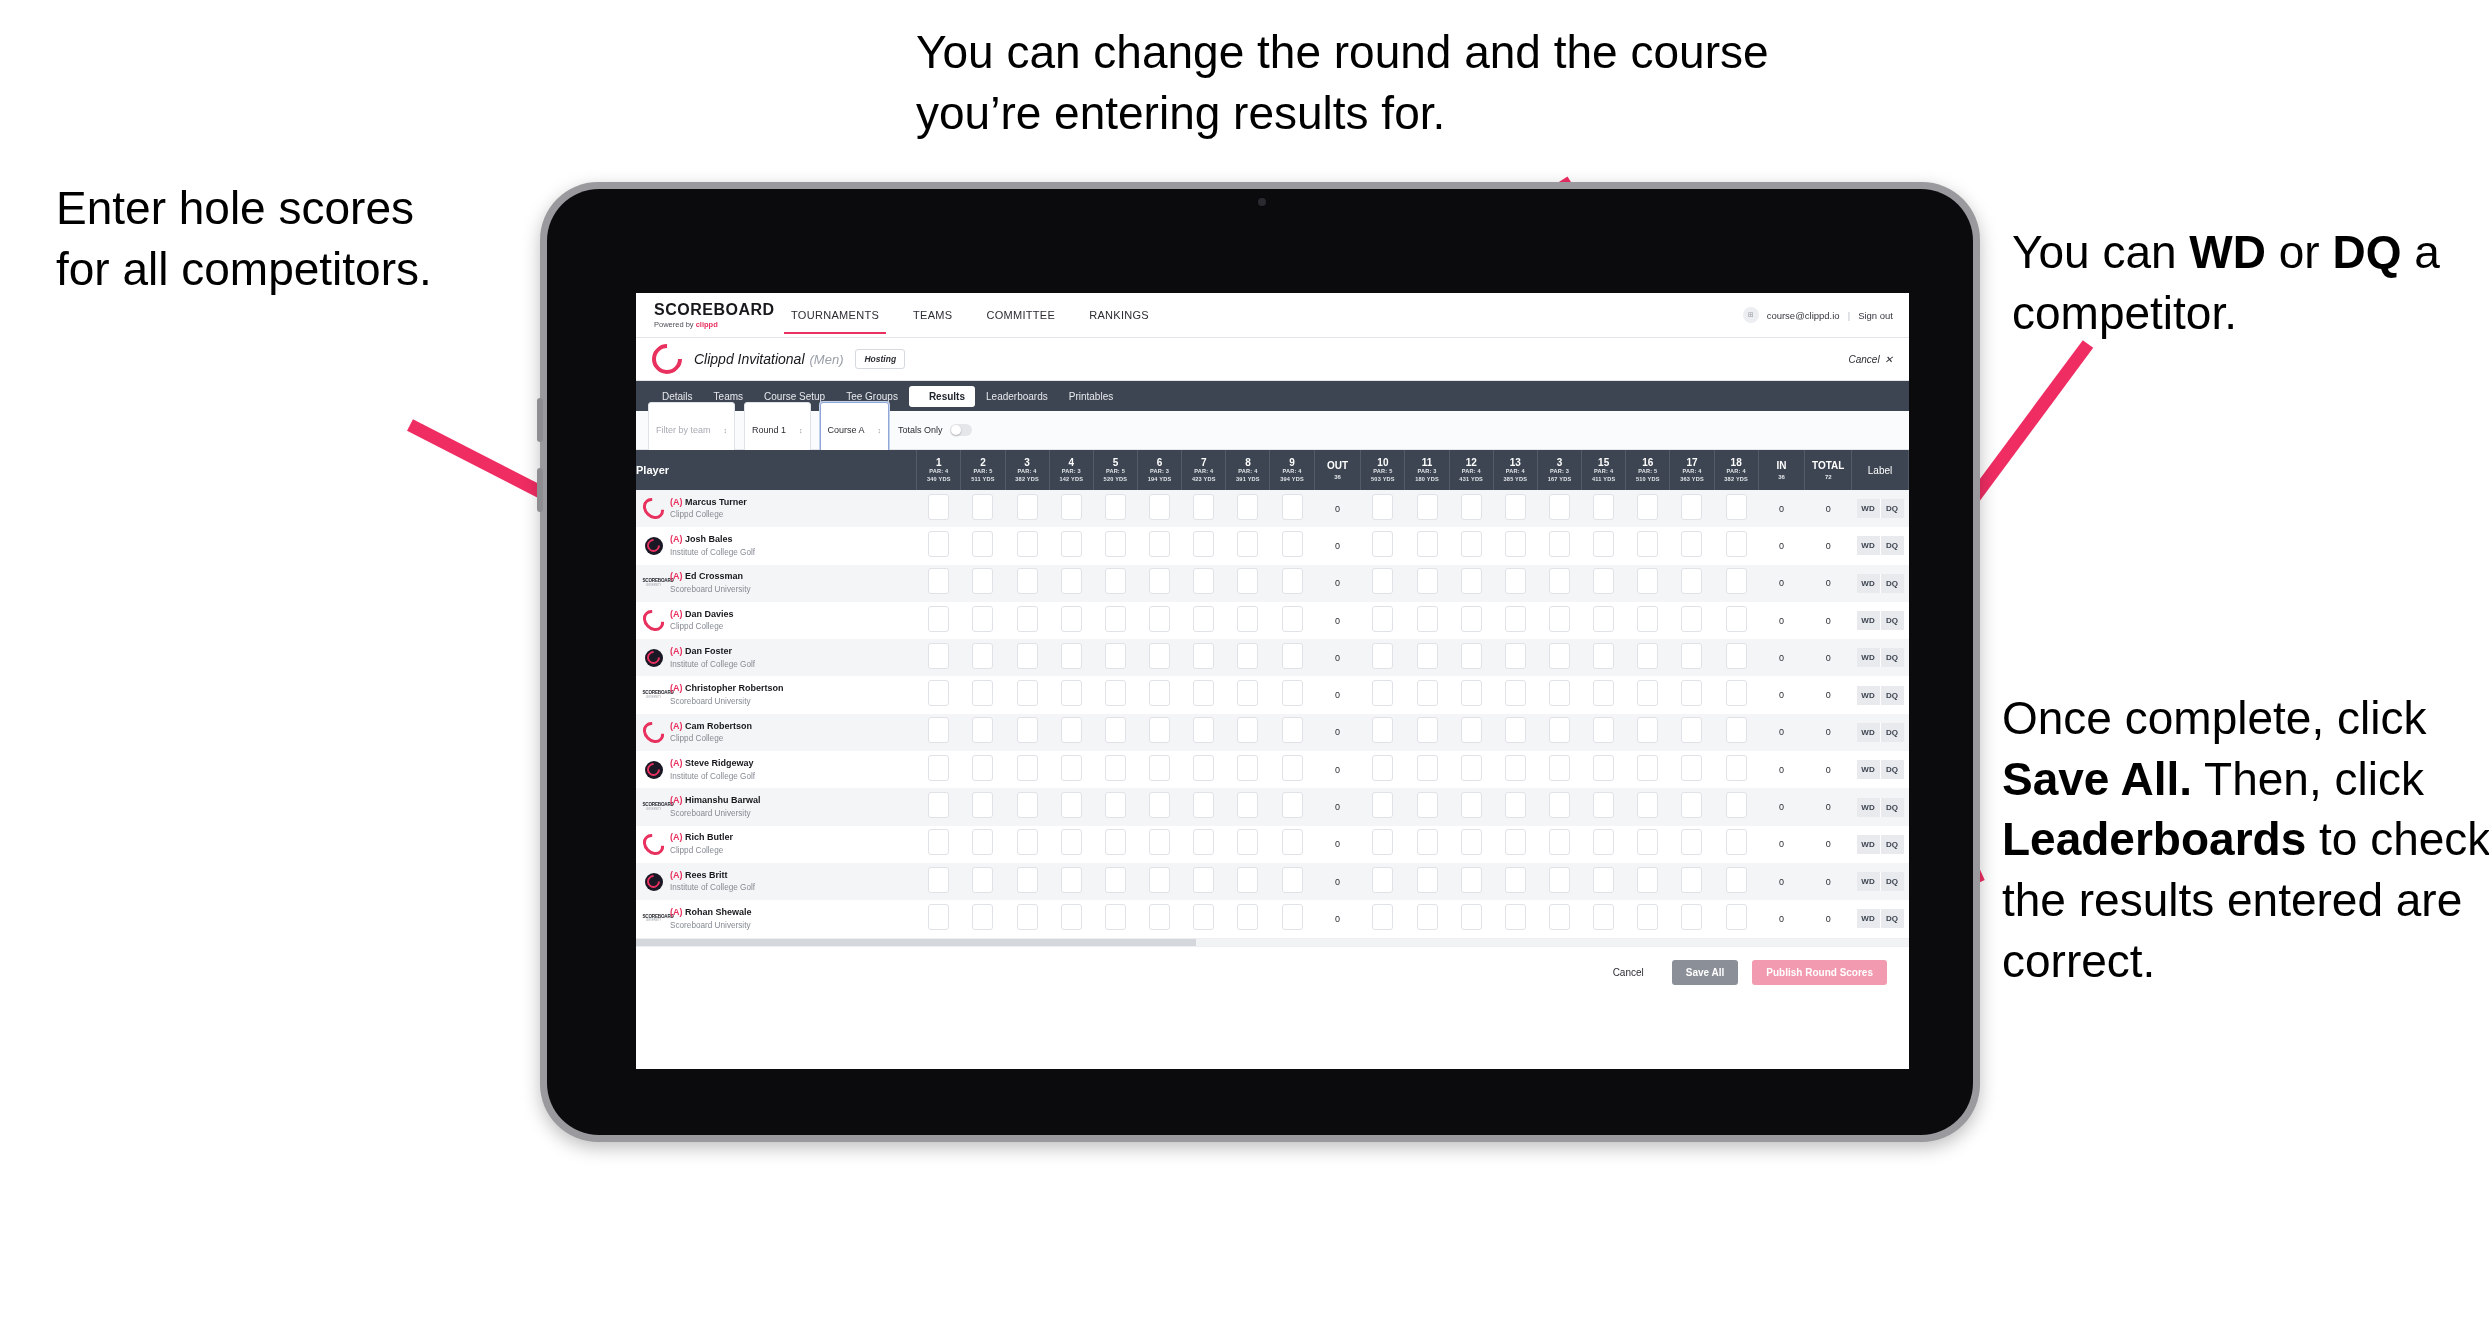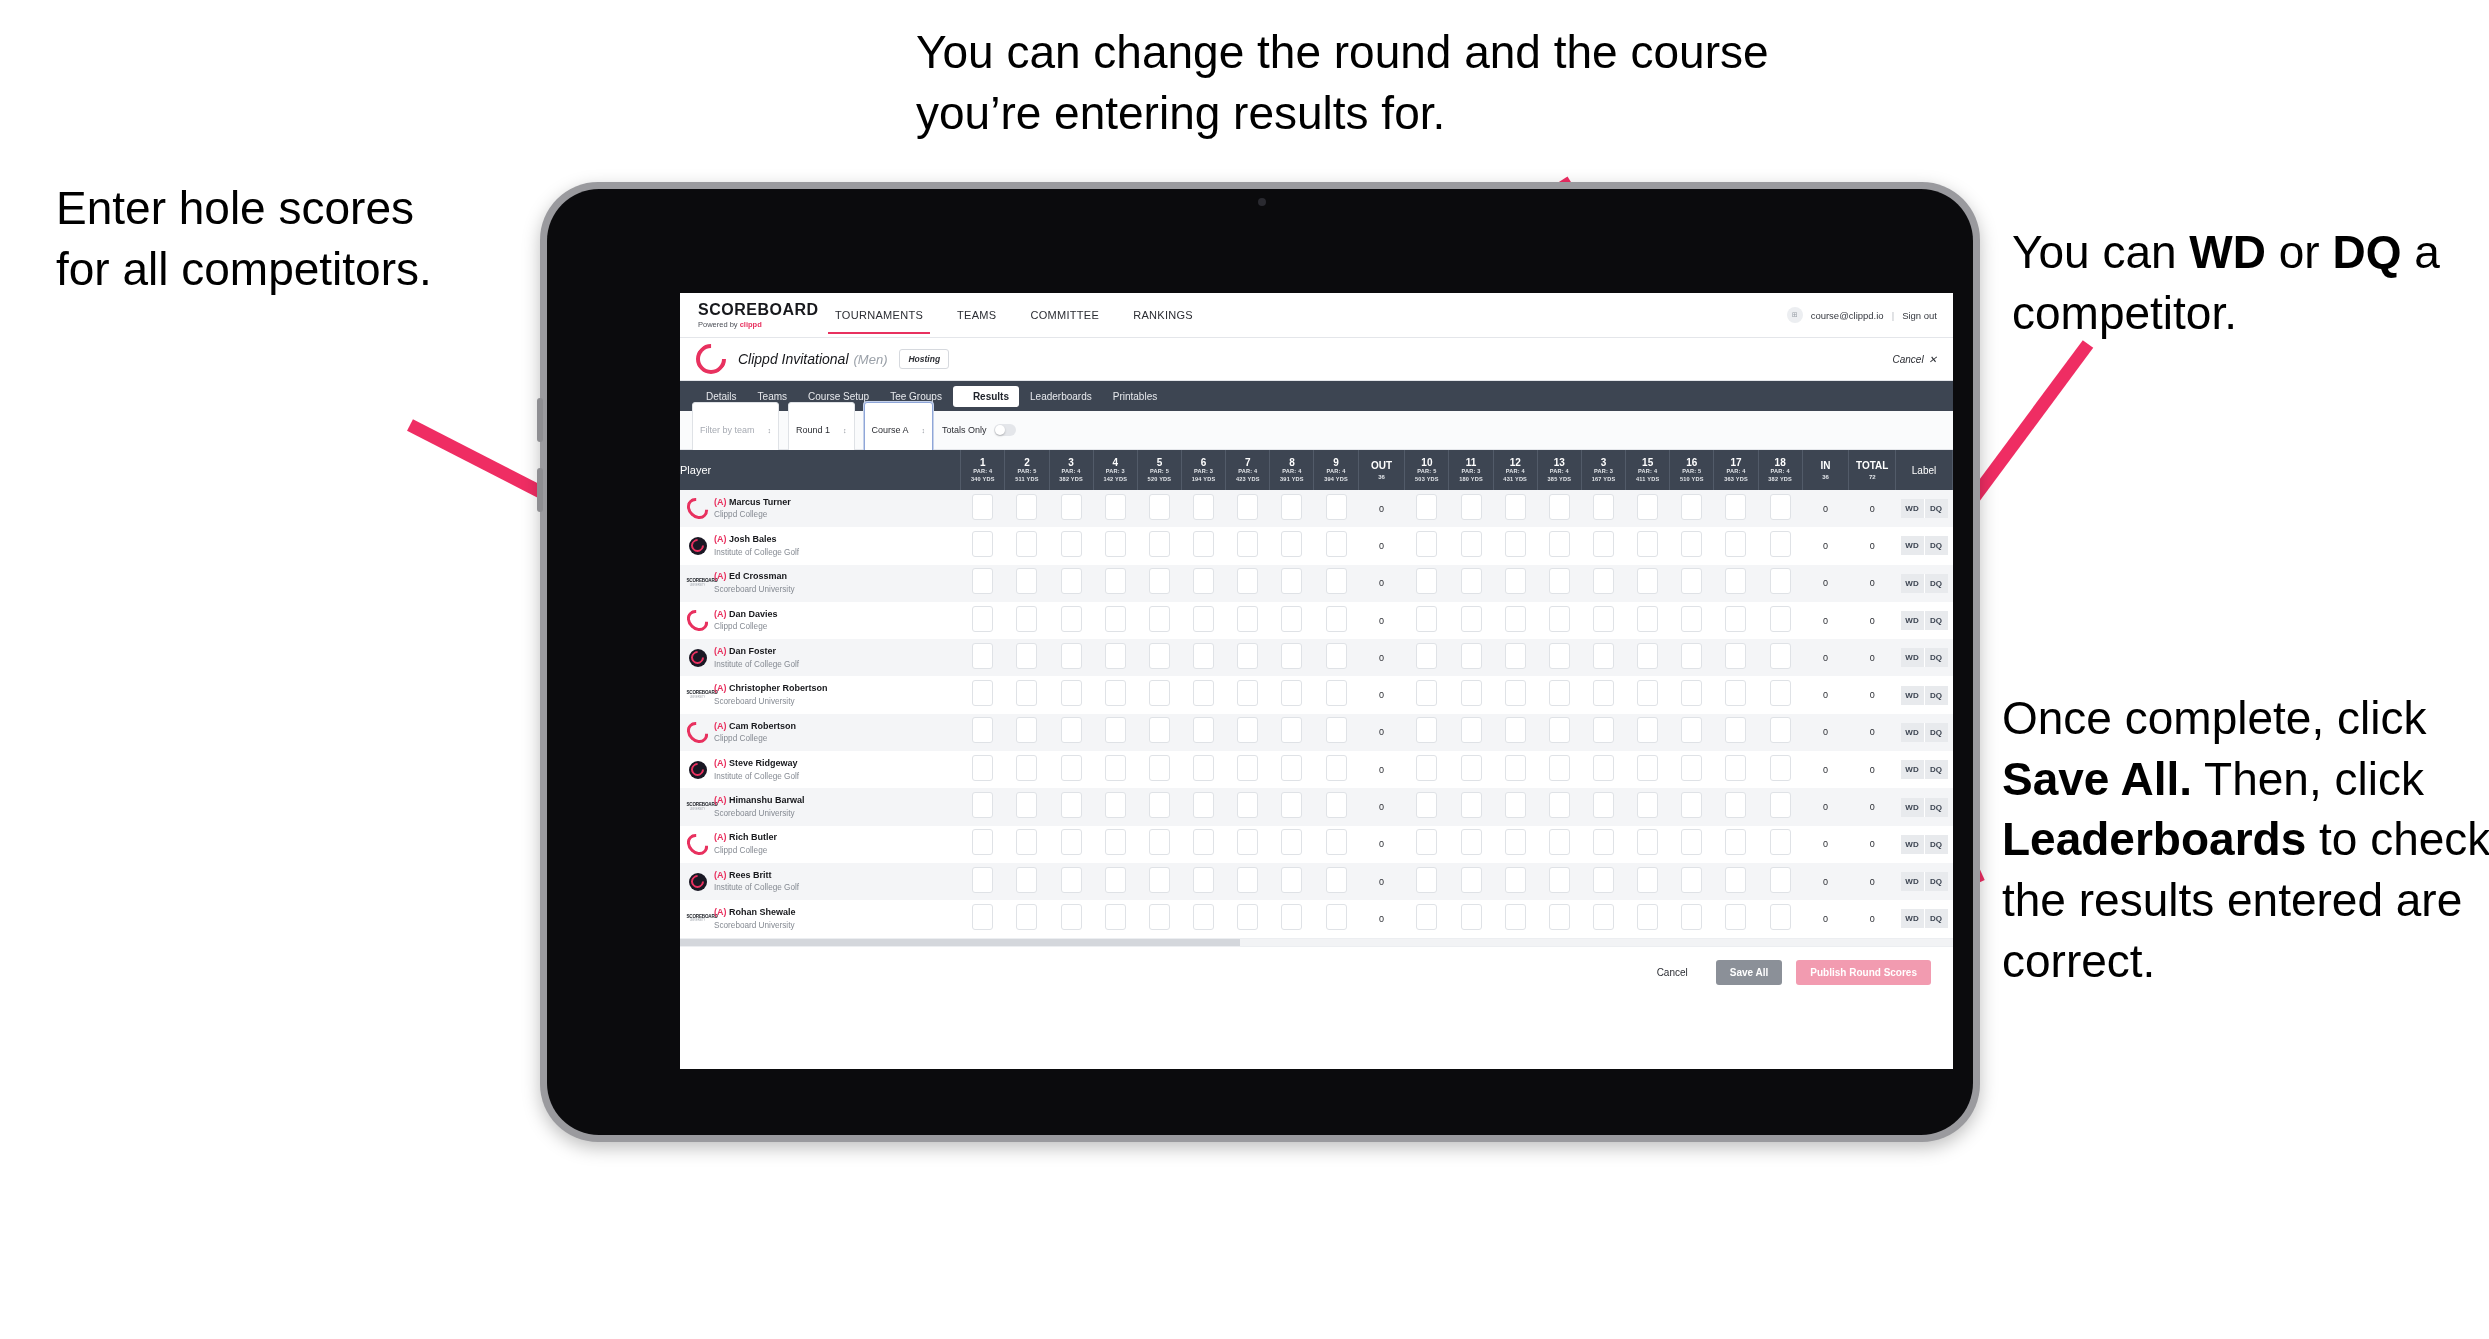--- a/index.html
+++ b/index.html
@@ -21,21 +21,21 @@
           background:#9a9a9e;border-radius:58px;
           box-shadow:0 6px 18px rgba(0,0,0,.25);}
   #tablet-inner{position:absolute;left:7px;top:7px;right:7px;bottom:7px;
           background:#0b0b0d;border-radius:52px;}
   .tbtn{position:absolute;background:#1b1b1f;border-radius:3px;}
   #tb1{left:-3px;top:216px;width:6px;height:44px;background:#8e8e92;}
   #tb2{left:-3px;top:286px;width:6px;height:44px;background:#8e8e92;}
   #cam{position:absolute;left:718px;top:16px;width:8px;height:8px;border-radius:50%;background:#2a2a30;}
 
   
-  #screen{position:absolute;left:680px;top:293px;width:1273px;height:776px;
+  #screen{position:absolute;left:636px;top:293px;width:1273px;height:776px;
           background:#fff;overflow:hidden;}
 
   
   #topnav{height:44px;background:#fff;display:flex;align-items:center;
           border-bottom:1px solid #e4e6ea;position:relative;}
   #logo{margin-left:18px;width:120px;}
   #logo .lg1{font-size:16px;font-weight:800;letter-spacing:.5px;color:#17181c;
              font-family:"Liberation Sans",sans-serif;line-height:1;}
   #logo .lg2{font-size:7.5px;color:#4c4f57;margin-top:2px;}
   #logo .lg2 i{color:#e8315f;font-style:normal;font-weight:700;}
@@ -80,21 +80,21 @@
   #toglabel{font-size:9px;color:#2b2d33;}
   #toggle{width:22px;height:12px;border-radius:7px;background:#e4e6ea;position:relative;}
   #toggle i{position:absolute;left:1px;top:1px;width:10px;height:10px;border-radius:50%;
             background:#fff;box-shadow:0 1px 2px rgba(0,0,0,.25);}
 
   
   #tablewrap{position:relative;}
   table.sc{border-collapse:collapse;width:1273px;table-layout:fixed;}
   table.sc thead th{background:#3d4552;color:#fff;border-right:1px solid #525b69;
                     vertical-align:middle;padding:0;height:40px;}
-  th.playercol{width:222px;text-align:left;padding-left:14px;font-size:11px;font-weight:400;}
+  th.playercol{width:222px;text-align:left;padding-left:14px;font-size:11px;font-weight:700;}
   th.hole{width:34px;}
   th.hole .hn{font-size:10px;font-weight:700;line-height:1.1;}
   th.hole .hp{font-size:5.6px;font-weight:700;letter-spacing:.2px;line-height:1.35;color:#e3e6ea;}
   th.hole .hy{font-size:5.6px;font-weight:700;letter-spacing:.2px;line-height:1.2;color:#e3e6ea;}
   th.sum{width:36px;}
   th.sum .sn{font-size:10px;font-weight:700;line-height:1.15;}
   th.sum .sv{font-size:6px;font-weight:700;color:#e3e6ea;margin-top:2px;}
   th.label{width:44px;font-size:10px;font-weight:400;}
 
   tbody tr{height:37.3px;}

